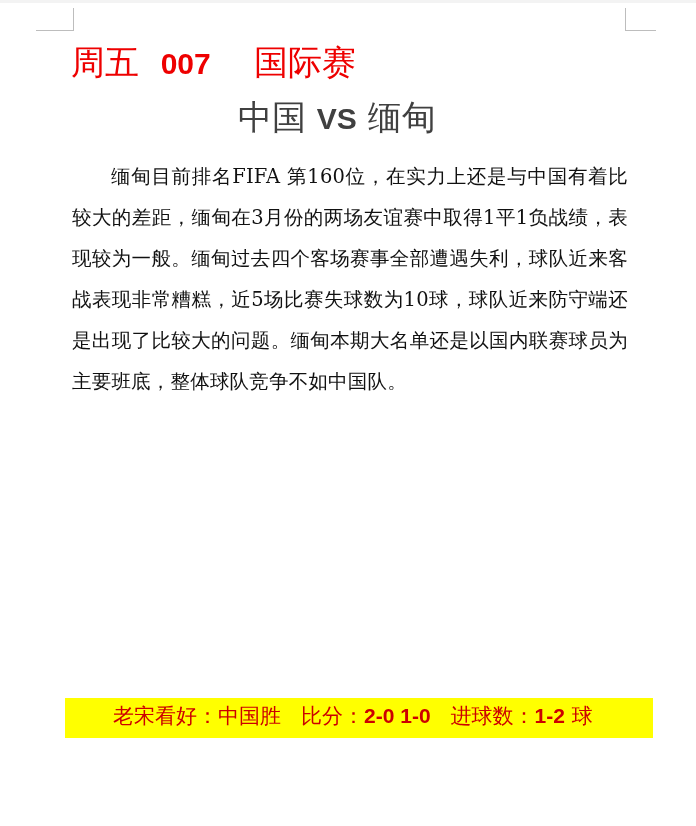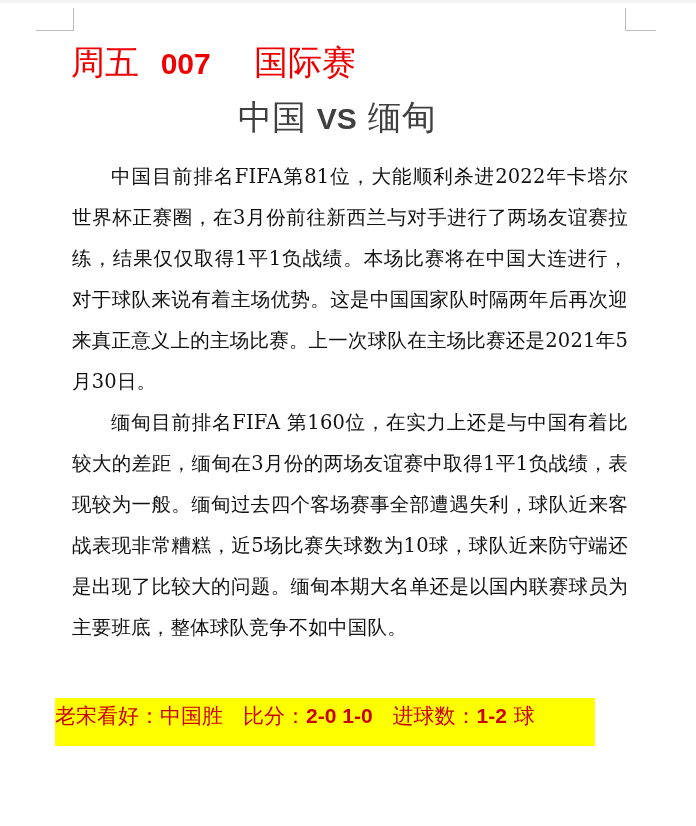--- a/index.html
+++ b/index.html
@@ -25,35 +25,35 @@
     position: absolute; left: 222px; top: 95px; height: 44px; line-height: 44px;
     color: #404040; font-size: 34px; white-space: pre; margin-left: 16px;
   }
   .body {
     position: absolute; left: 72px; top: 156px; width: 556px;
     font-size: 19.5px; line-height: 41px; color: #111111; text-align: justify;
     font-family: "DejaVu Serif", "Liberation Serif", serif; letter-spacing: 0.2px;
   }
   .para { margin: 0; text-indent: 2em; }
   .pick {
-    position: absolute; left: 55px; top: 698px; width: 540px; height: 48px;
+    position: absolute; left: 65px; top: 698px; width: 540px; height: 40px;
     background: #ffff00; color: #cc0000; font-size: 21px; line-height: 36px; white-space: pre;
     font-family: "DejaVu Sans", "Liberation Sans", sans-serif;
+    padding-left: 48px;
   }
   .pick .b { font-family: "Liberation Sans", sans-serif; font-weight: bold; font-size: 21px; }
 </style>
 </head>
 <body>
 
 <div class="topbar"></div>
 <div class="crop tl"></div>
 <div class="crop tr"></div>
 
 <div class="title1"><span>周五</span>  <span class="num">007</span>    <span>国际赛</span></div>
 
 <div class="title2"><span>中国</span> <span class="vs">VS</span> <span>缅甸</span></div>
 
 <div class="body">
-  <p class="para">中国目前排名FIFA第81位，大能顺利杀进2022年卡塔尔世界杯正赛圈，在3月份前往新西兰与对手进行了两场友谊赛拉练，结果仅仅取得1平1负战绩。本场比赛将在中国大连进行，对于球队来说有着主场优势。这是中国国家队时隔两年后再次迎来真正意义上的主场比赛。上一次球队在主场比赛还是2021年5月30日。</p>
   <p class="para">缅甸目前排名FIFA 第160位，在实力上还是与中国有着比较大的差距，缅甸在3月份的两场友谊赛中取得1平1负战绩，表现较为一般。缅甸过去四个客场赛事全部遭遇失利，球队近来客战表现非常糟糕，近5场比赛失球数为10球，球队近来防守端还是出现了比较大的问题。缅甸本期大名单还是以国内联赛球员为主要班底，整体球队竞争不如中国队。</p>
 </div>
 
 <div class="pick"><span>老宋看好：</span><span>中国胜</span>   <span>比分：</span><span class="b">2-0 1-0</span>   <span>进球数：</span><span class="b">1-2</span> <span>球</span></div>
 
 </body></html>

